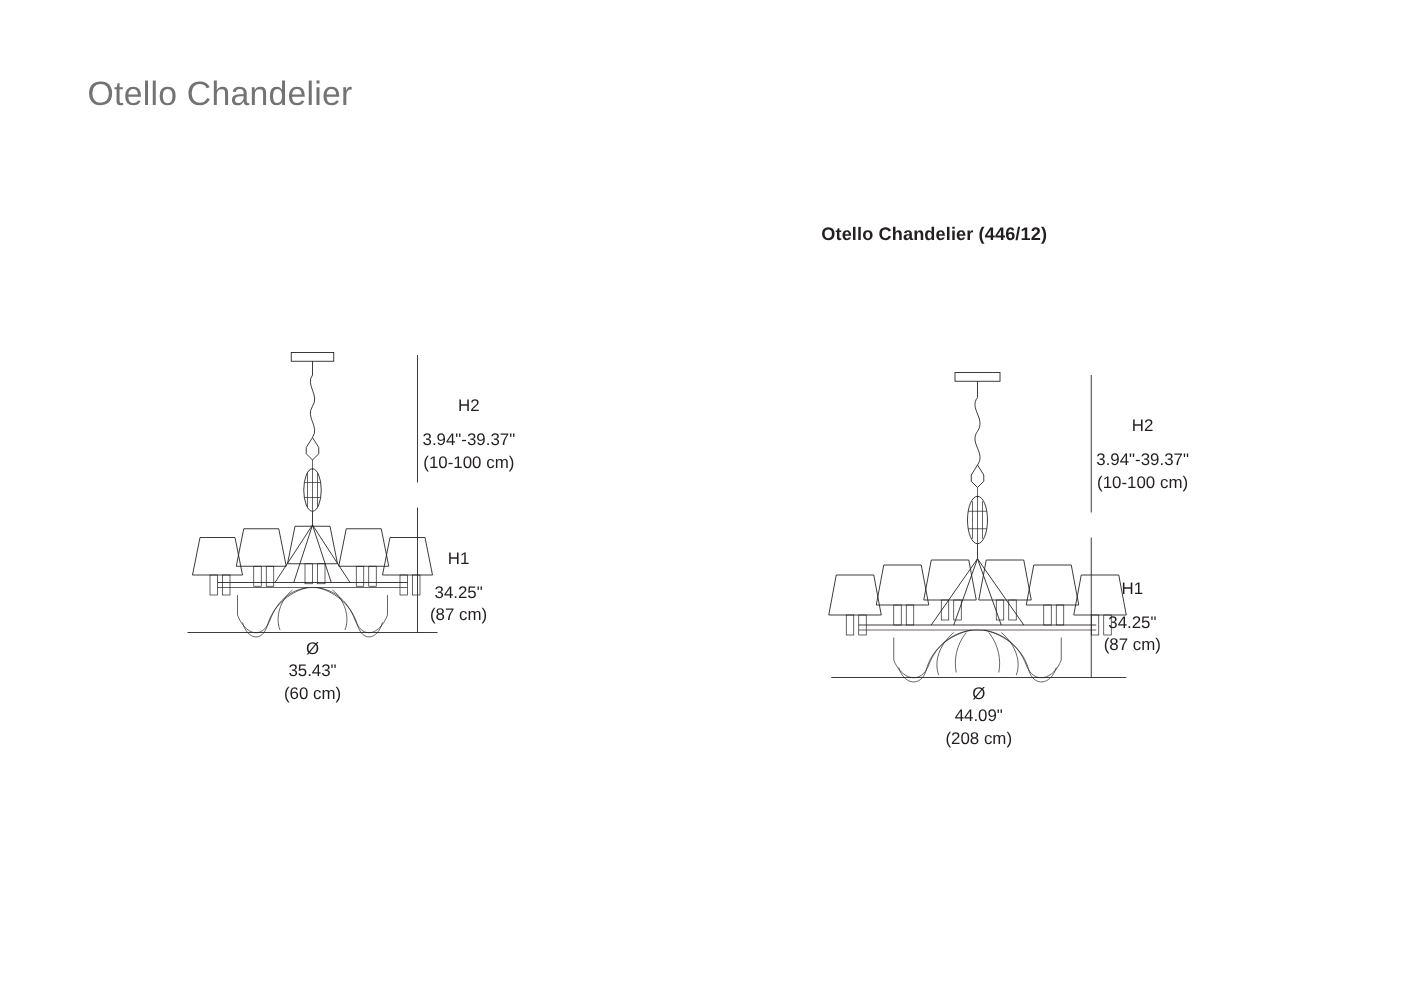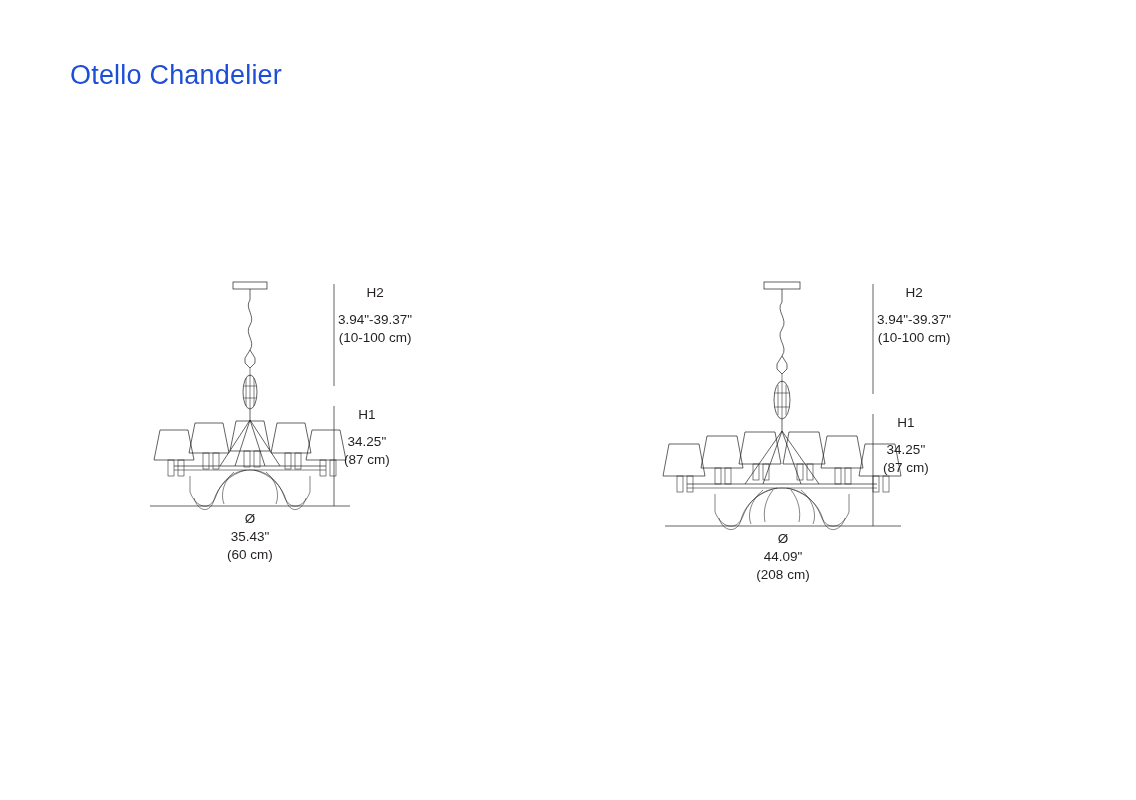--- a/index.html
+++ b/index.html
@@ -15,21 +15,21 @@
     position: relative;
     overflow: hidden;
   }
   .page-title {
     position: absolute;
     left: 70px;
     top: 60px;
     font-size: 27px;
     font-weight: 400;
     letter-spacing: 0.2px;
-    color: #1d4ed8;
+    color: #737373;
   }
   .variant {
     position: absolute;
     top: 180px;
   }
   .variant.left { left: 138px; }
   .variant.right { left: 657px; }
 
   .variant-title {
     font-size: 14.5px;
@@ -44,20 +44,21 @@
     margin-top: 28px;
   }
 
   .spec-col {
     position: absolute;
     font-size: 13.5px;
     color: #231f20;
     line-height: 1.28;
     text-align: center;
     white-space: nowrap;
+    margin-top: 32px;
   }
   .spec-label {
     display: block;
     margin-bottom: 10px;
   }
   .spec-value { display: block; }
 
   .dia-block {
     position: absolute;
     text-align: center;
@@ -155,20 +156,21 @@
       <span class="dia-symbol">Ø</span>
       <span class="spec-value">35.43"</span>
       <span class="spec-value">(60 cm)</span>
     </div>
 
   </div>
 </div>
 
 <div class="variant right">
 
+  <div class="variant-title">Otello Chandelier (446/12)</div>
 
   <div class="drawing-block">
 
     <svg width="260" height="350" viewBox="0 0 260 350">
 
       <rect class="ln thin" x="107" y="74" width="36" height="7" fill="#ffffff"></rect>
 
       <path class="ln thin" d="M125 81 L125 94 C118 103 132 111 125 121 C118 131 132 138 125 148"></path>
 
       <path class="ln thin" d="M125 148 L120 156 L120 161 L125 166 L130 161 L130 156 Z"></path>

